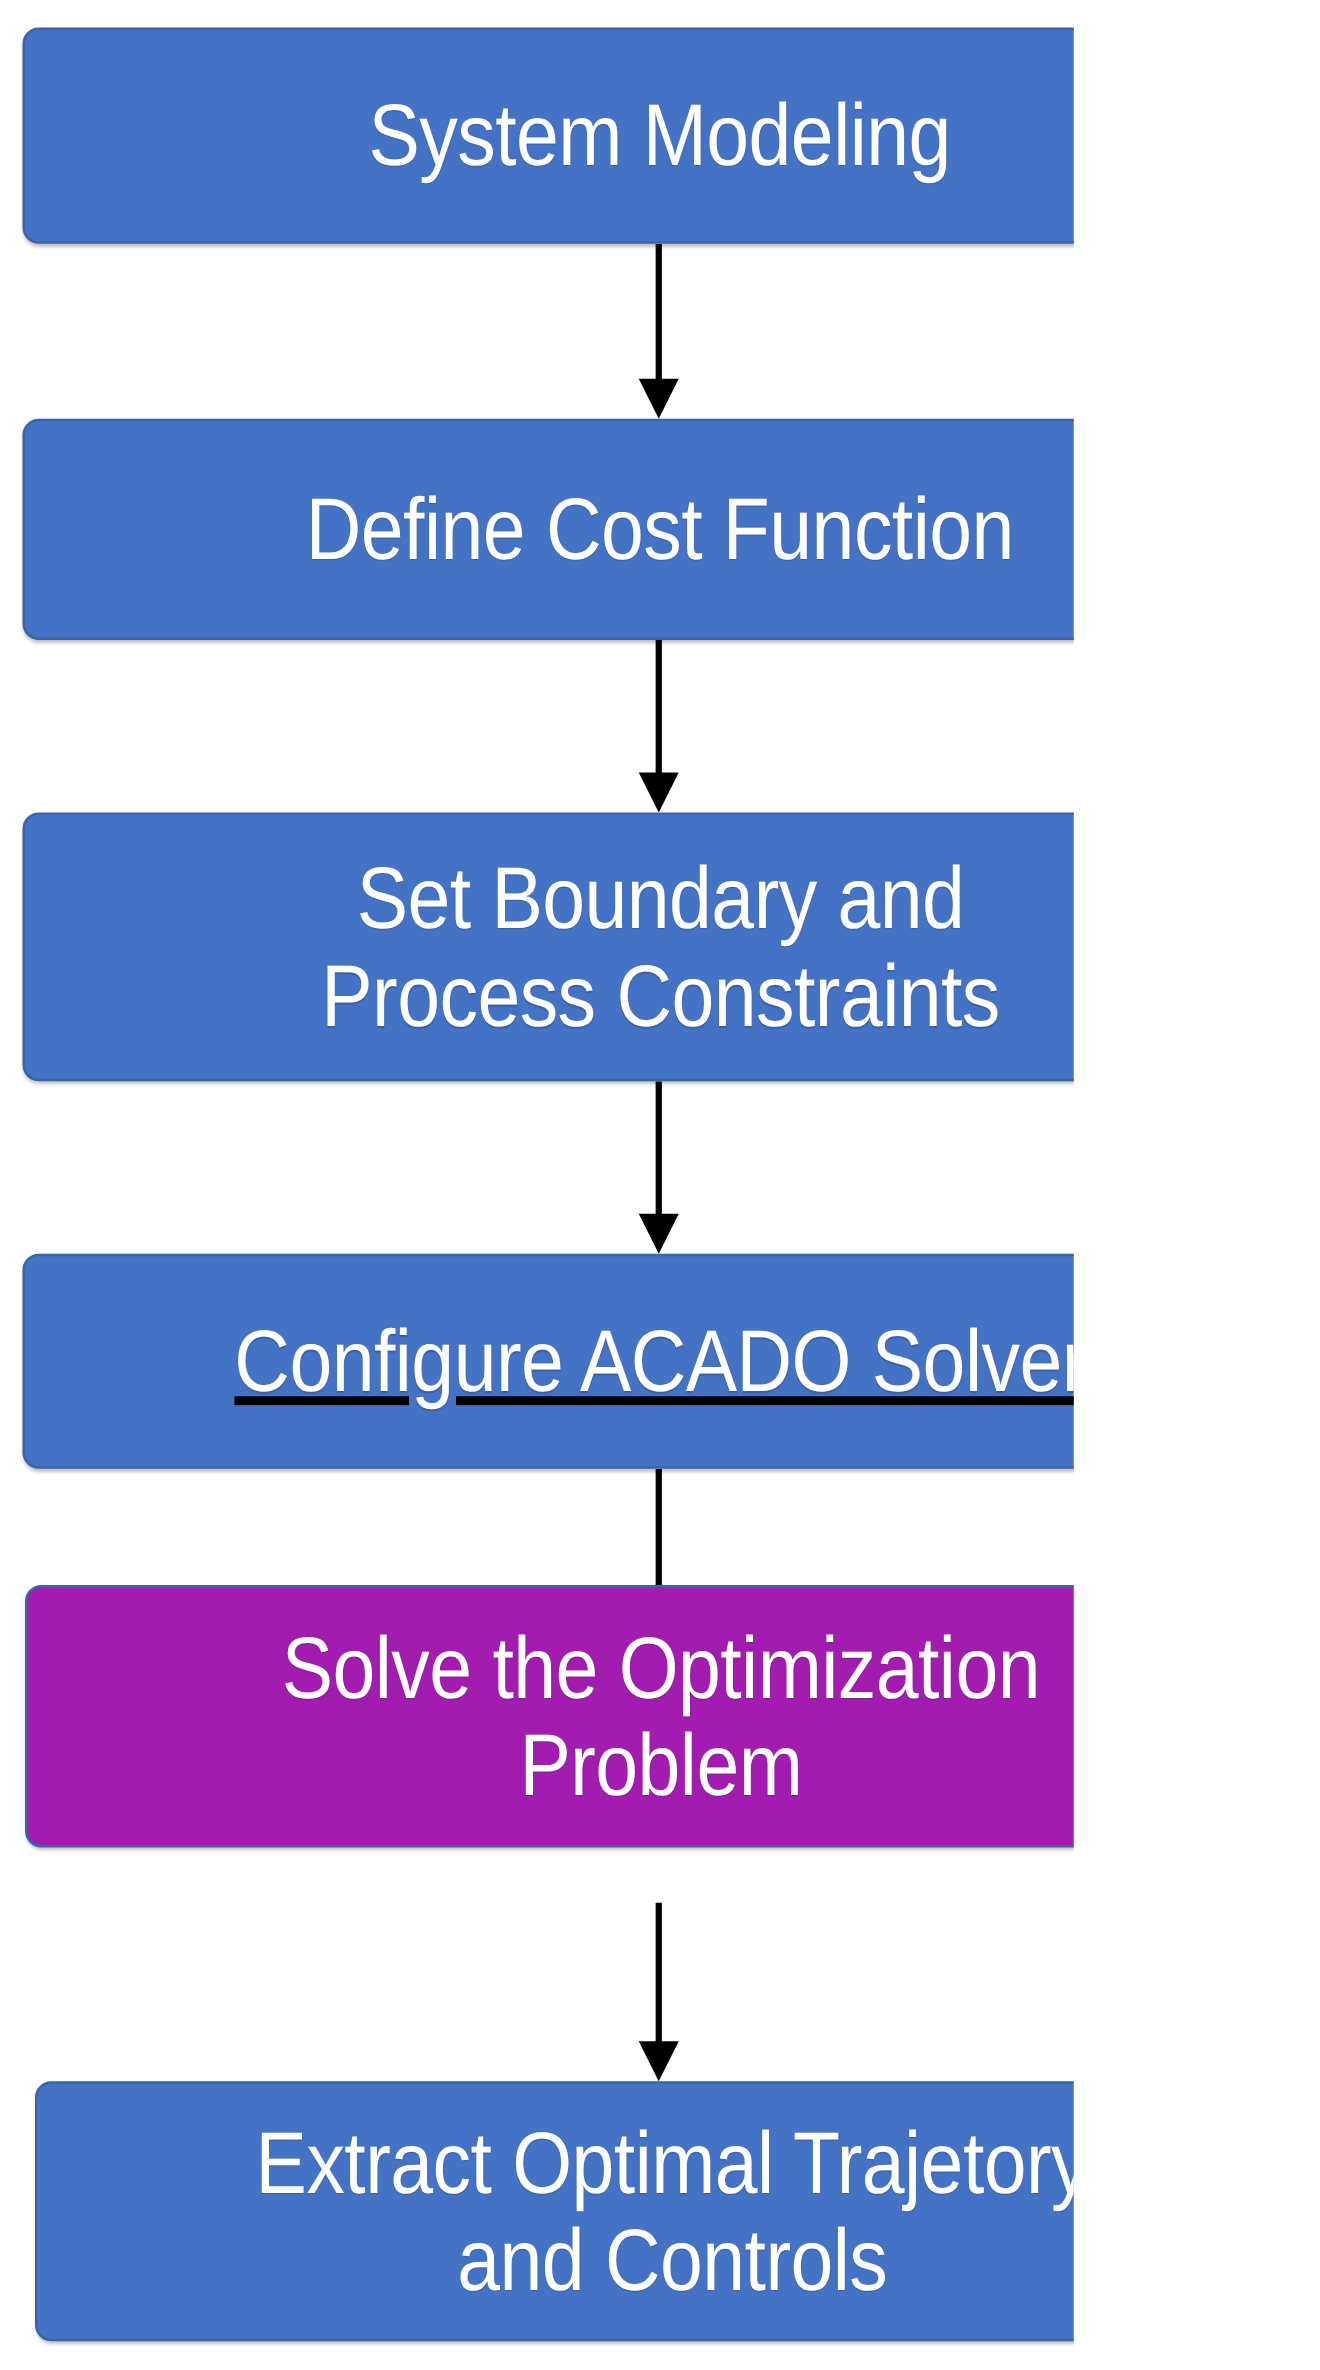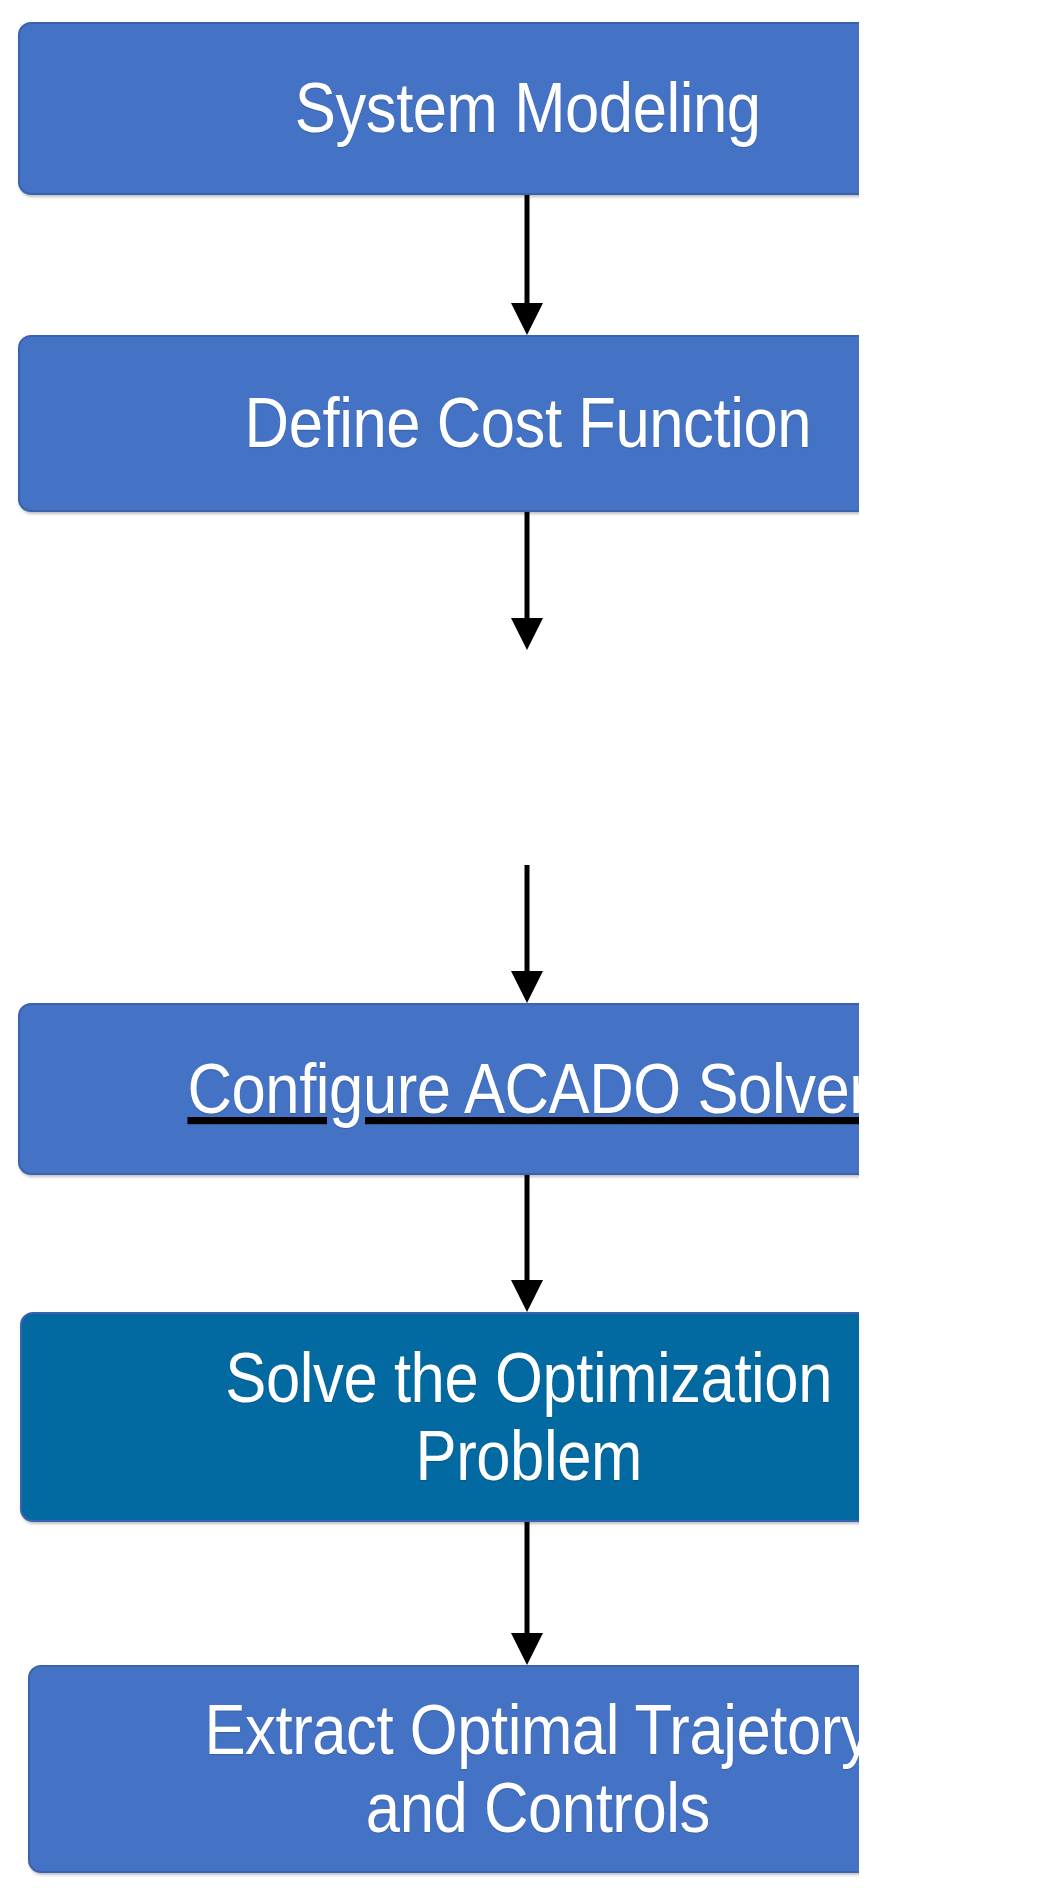--- a/index.html
+++ b/index.html
@@ -85,24 +85,28 @@
         <line x1="20" y1="0" x2="20" y2="115" stroke="#000000" stroke-width="5"></line>
         <polygon points="4,111 36,111 20,143" fill="#000000"></polygon>
       </svg>
     </div>
     <div class="node" style="left: 18px; top: 22px; width: 1020px; height: 173px; background: rgb(68, 114, 196); border-color: rgb(58, 98, 173);">
       <div class="node-label" style="color: rgb(255, 255, 255); font-size: 70px;">System Modeling</div>
     </div>
     <div class="node" style="left: 18px; top: 335px; width: 1020px; height: 177px; background: rgb(68, 114, 196); border-color: rgb(58, 98, 173);">
       <div class="node-label" style="color: rgb(255, 255, 255); font-size: 70px;">Define Cost Function</div>
     </div>
+    <div class="node" style="left: 18px; top: 650px; width: 1020px; height: 215px; background: rgb(68, 114, 196); border-color: rgb(58, 98, 173);">
+      <div class="node-label" style="color: rgb(255, 255, 255); font-size: 70px;">Set Boundary and
+Process Constraints</div>
+    </div>
     <div class="node" style="left: 18px; top: 1003px; width: 1020px; height: 172px; background: rgb(68, 114, 196); border-color: rgb(58, 98, 173); text-decoration: underline;">
       <div class="node-label" style="color: rgb(255, 255, 255); font-size: 70px;">Configure ACADO Solver</div>
     </div>
-    <div class="node" style="left: 20px; top: 1312px; width: 1018px; height: 210px; background: #0369a1; border-color: rgb(58, 98, 173);">
+    <div class="node" style="left: 20px; top: 1268px; width: 1018px; height: 210px; background: #a21caf; border-color: rgb(58, 98, 173);">
       <div class="node-label" style="color: rgb(255, 255, 255); font-size: 70px;">Solve the Optimization
 Problem</div>
     </div>
     <div class="node" style="left: 18px; top: 1665px; width: 1020px; height: 208px; background: rgb(68, 114, 196); border-color: rgb(58, 98, 173); margin-left: 10px;">
       <div class="node-label" style="color: rgb(255, 255, 255); font-size: 70px;">Extract Optimal Trajetory
 and Controls</div>
     </div>
   </div>
 
 </body></html>

